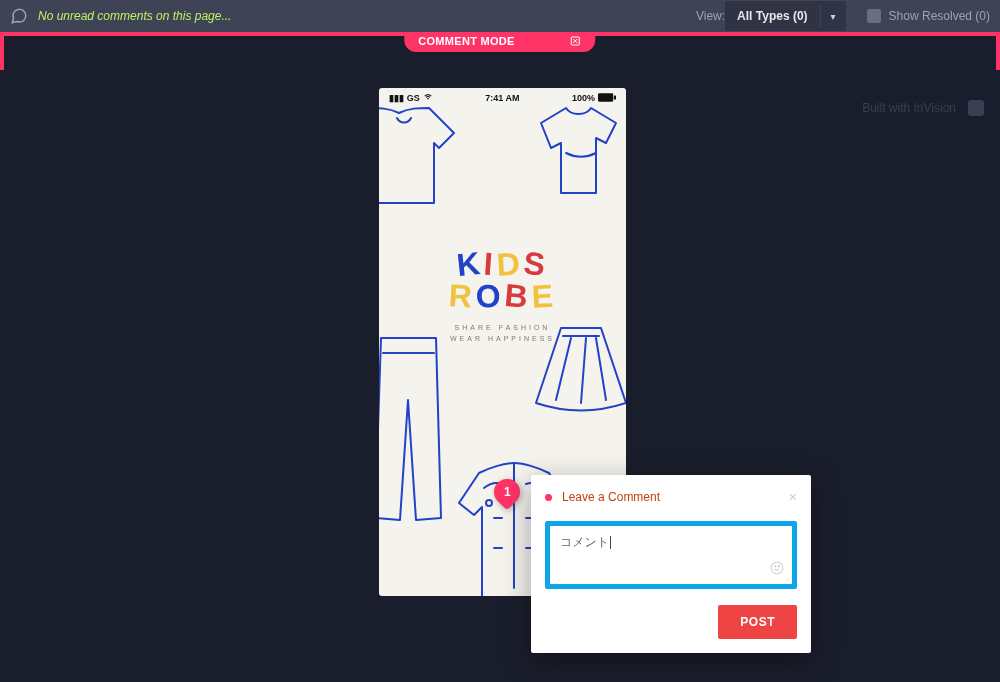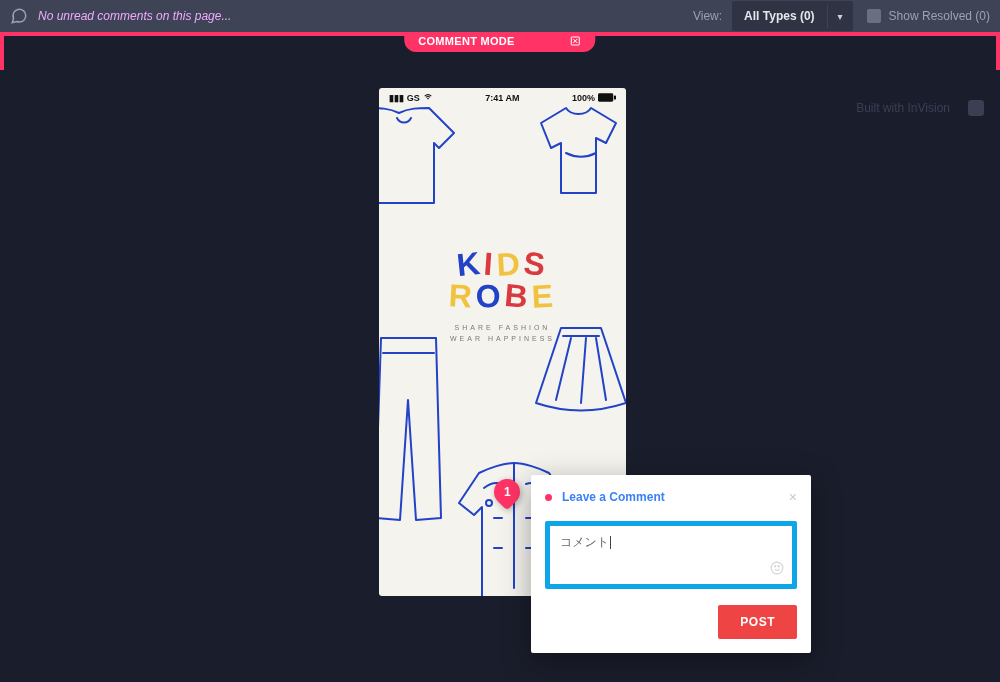--- a/index.html
+++ b/index.html
@@ -12,29 +12,29 @@
 
 .topbar {
   height: 32px; width: 100%;
   background: #3e4356;
   display: flex; align-items: center;
   padding: 0 10px;
   color: #9ea2ad;
   font-size: 12px;
 }
 .topbar .comment-icon { margin-right: 10px; display: flex; align-items: center; }
-.topbar .left-text { flex: 1; font-style: italic; color: #f0abfc; }
-.topbar .view-label { margin-right: 10px; }
+.topbar .left-text { flex: 1; font-style: italic; color: #bef264; }
+.topbar .view-label { }
 .topbar .types-dd {
   display: flex; align-items: center; background: #2f3344;
   border-radius: 2px; overflow: hidden;
 }
 .topbar .types-dd .dd-label { padding: 8px 12px; color: #e6e7ec; font-weight: 600; font-size: 12px; }
 .topbar .types-dd .dd-arrow { padding: 6px 10px; border-left: 1px solid #3e4356; color: #cfd1d9; font-size: 10px; }
-.topbar .resolved { display: flex; align-items: center; margin-left: 14px; }
+.topbar .resolved { display: flex; align-items: center; margin-left: 21px; }
 .topbar .resolved .chk {
   width: 14px; height: 14px; background: #6b6f81; border-radius: 2px; margin-right: 8px;
 }
 
 .pink-bar {
   position: absolute; top: 32px; left: 0; right: 0; height: 4px; background: #ff3366;
 }
 .pink-rail-left, .pink-rail-right {
   position: absolute; top: 36px; width: 4px; height: 34px; background: #ff3366;
 }
@@ -46,21 +46,21 @@
   padding: 3px 14px 5px;
   border-bottom-left-radius: 12px; border-bottom-right-radius: 12px;
   letter-spacing: 0.3px;
   display: flex; align-items: center; gap: 45px;
 }
 .comment-mode-tag .close-icon { margin-left: 10px; font-size: 12px; font-weight: 400; display: flex; }
 .comment-mode-tag .close-icon svg { width:12px; height:12px; }
 
 .built-with {
   position: absolute; top: 100px; right: 16px; color: #3a3f54; font-size: 12px;
-  display: flex; align-items: center; gap: 18px;
+  display: flex; align-items: center; gap: 12px;
 }
 .built-with .bx { width: 16px; height: 16px; background: #3a3f54; border-radius: 3px; }
 
 .phone {
   position: absolute; left: 379px; top: 88px;
   width: 247px; height: 508px;
   background: #f5f3ee;
   border-radius: 3px;
   overflow: hidden;
 }
@@ -91,21 +91,21 @@
 .pin span { transform: rotate(45deg); color: #fff; font-weight: 700; font-size: 12px; }
 
 .popover {
   position: absolute; left: 531px; top: 475px;
   width: 280px; background: #fff; border-radius: 2px;
   box-shadow: 0 8px 30px rgba(0,0,0,.35);
   padding: 14px;
 }
 .popover .pv-head { display: flex; align-items: center; margin-bottom: 16px; }
 .popover .dot { width: 7px; height: 7px; background: #ff3366; border-radius: 50%; margin-right: 10px; }
-.popover .pv-title { font-size: 12px; font-weight: 700; color: #3b82f6; flex: 1; }
+.popover .pv-title { font-size: 12px; font-weight: 400; color: #c2410c; flex: 1; }
 .popover .pv-close { color: #c7c9ce; font-size: 14px; cursor: pointer; }
 .popover .comment-box {
   position: relative;
   height: 68px; border: 5px solid #0ea5e9; border-radius: 2px; padding: 8px 10px;
   font-size: 12px; color: #666;
 }
 .popover .comment-box .caret { display:inline-block; width:1px; height:13px; background:#444; margin-left:1px; vertical-align:middle; animation:blink 1s step-end infinite;}
 @keyframes blink{50%{opacity:0}}
 .popover .comment-box .emoji-ic{ position:absolute; right:8px; bottom:6px; color:#d3d5d9;}
 .popover .pv-actions { display: flex; justify-content: flex-end; margin-top: 16px; }

